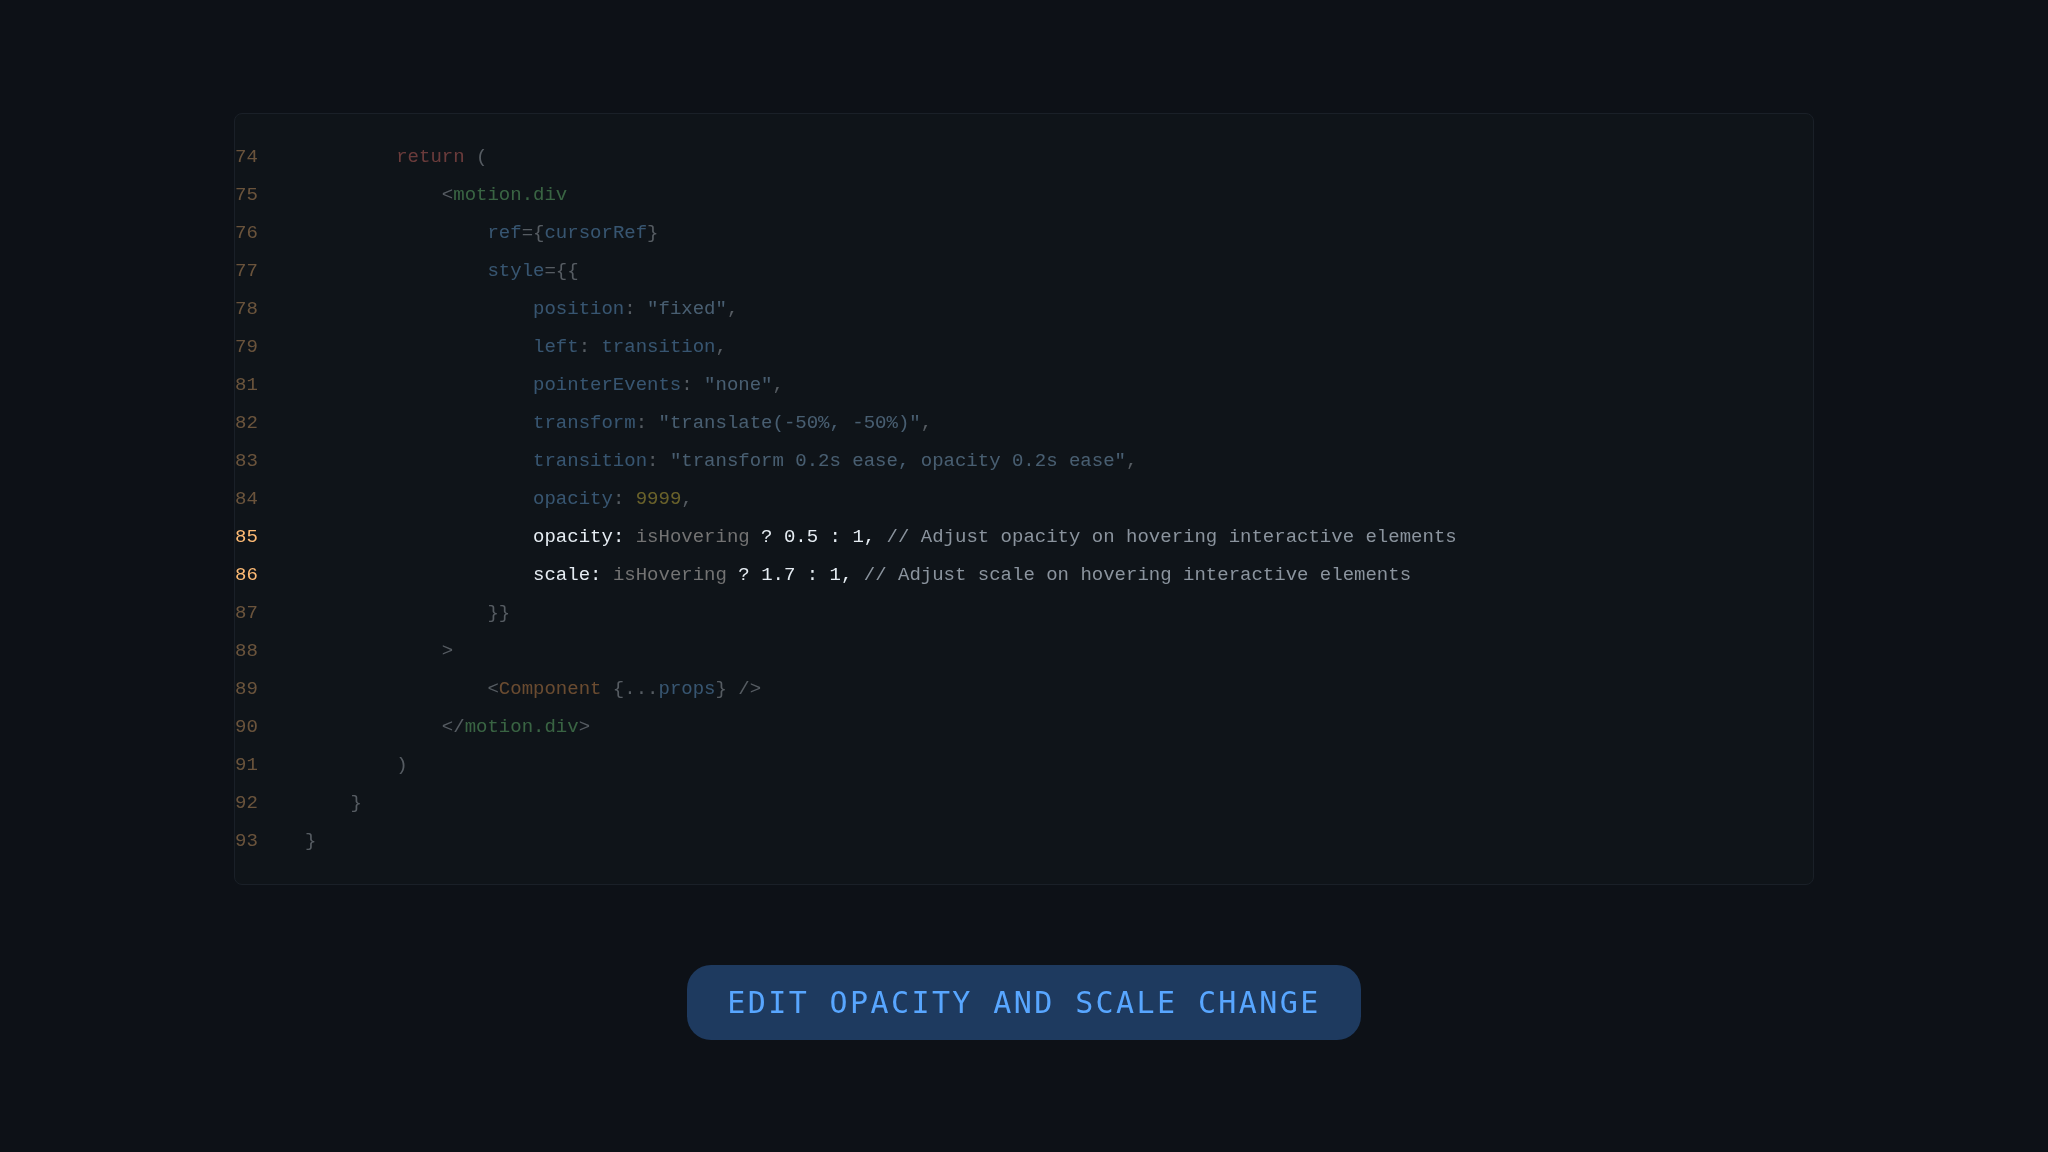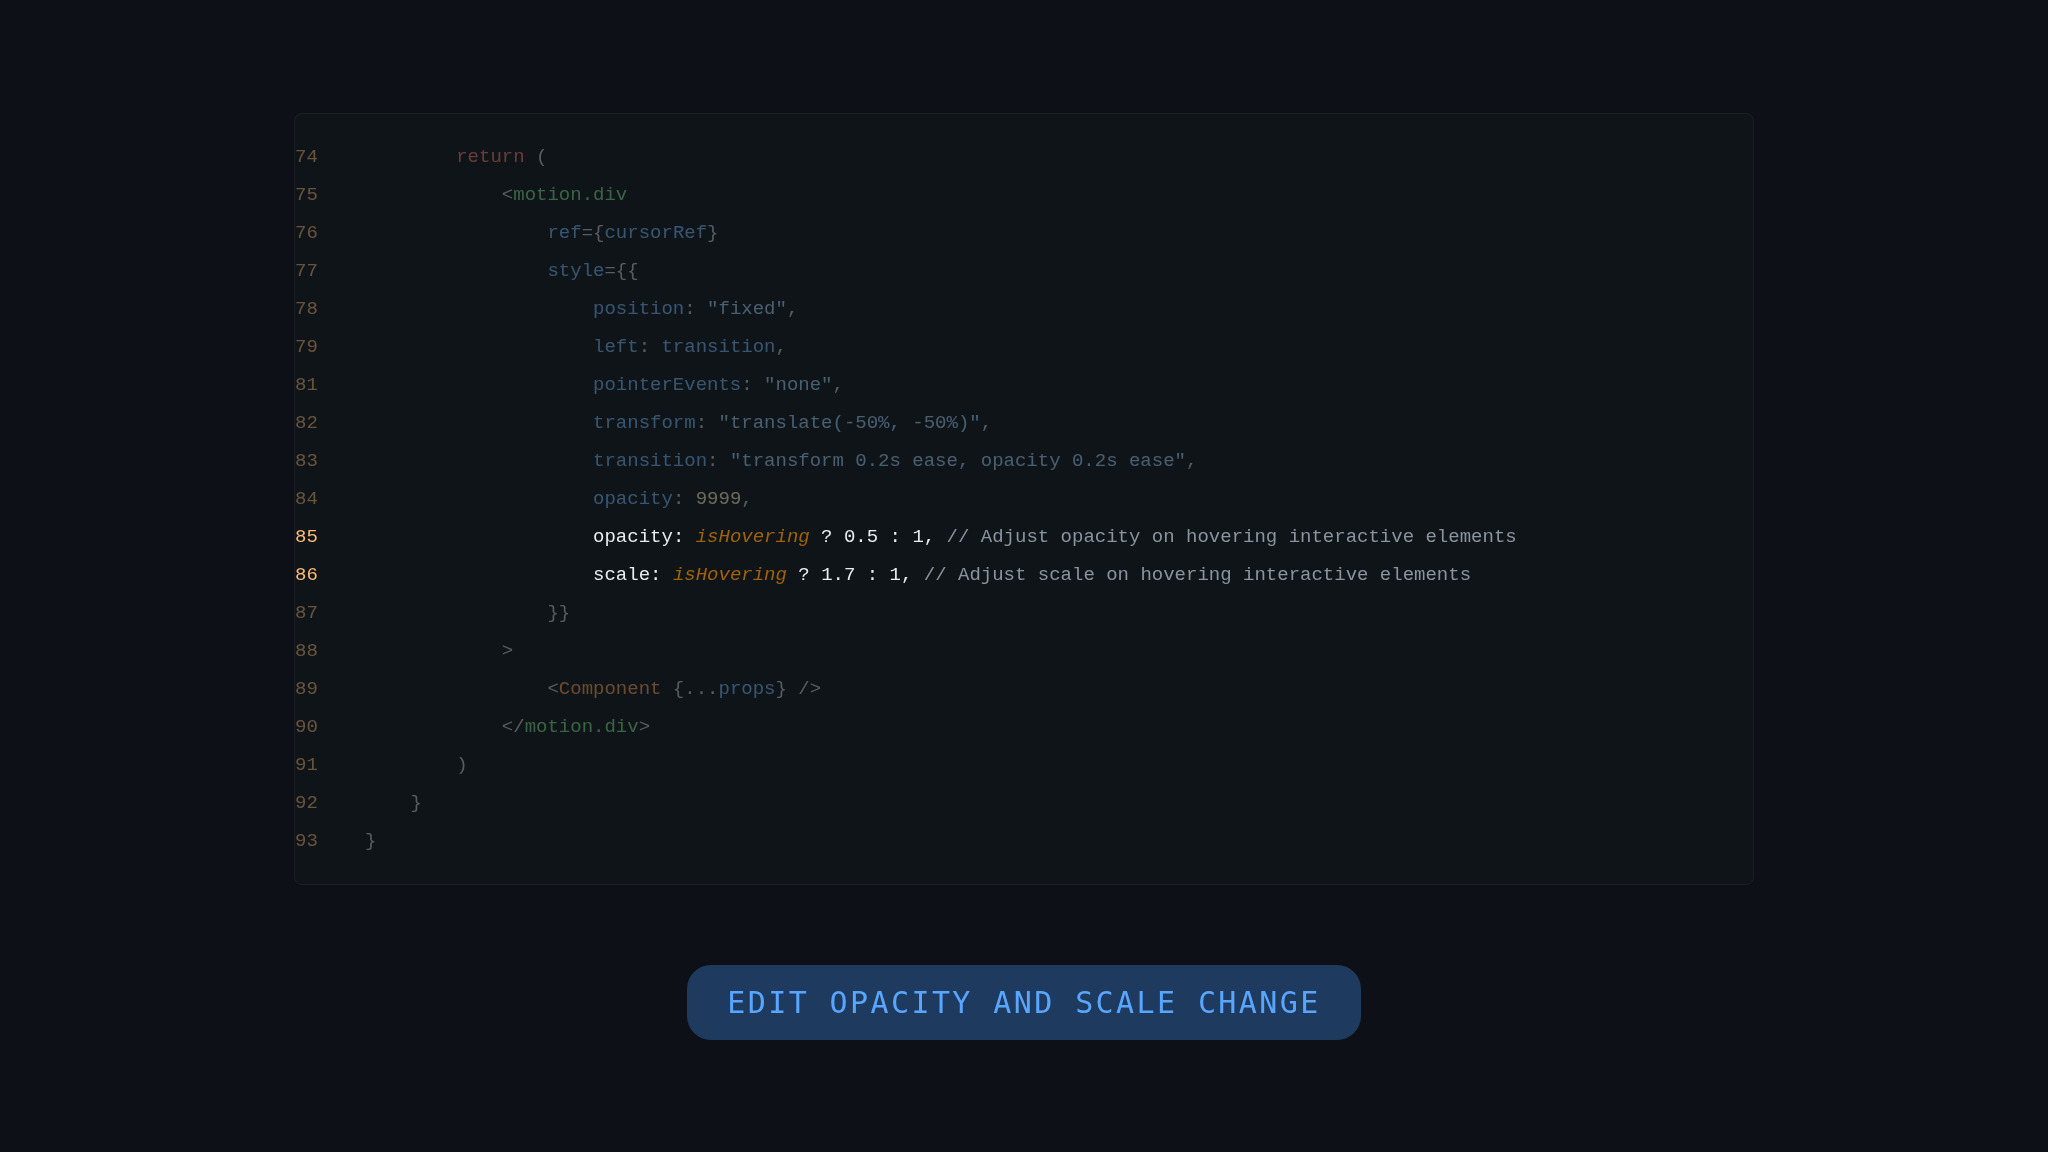--- a/index.html
+++ b/index.html
@@ -16,21 +16,21 @@
       flex-direction: column;
       align-items: center;
       justify-content: center;
       gap: 80px;
     }
     .code-container {
       background: #0f1419;
       border: 1px solid #1a2028;
       border-radius: 8px;
       padding: 24px 32px 24px 0;
-      width: 1460px;
+      width: 1580px;
     }
     .code-line {
       display: flex;
       align-items: baseline;
       line-height: 2.0;
       font-size: 19px;
     }
     .line-number {
       color: #fdba74;
       width: 70px;
@@ -46,26 +46,26 @@
     .dimmed {
       opacity: 0.38;
     }
     .highlighted .code-content {
       color: #c9d1d9;
     }
     .keyword { color: #ff7b72; }
     .variable { color: #79c0ff; }
     .property { color: #79c0ff; text-align: right; }
     .string { color: #a5d6ff; }
-    .number { color: #fef9c3; }
+    .number { color: #fde047; }
     .punct { color: #c9d1d9; }
     .tag { color: #7ee787; }
     .component { color: #ffa657; }
     .prop-highlight { color: #e6edf3; font-weight: 500; }
-    .var-highlight { color: #a16207; font-weight: 500; font-style: italic; }
+    .var-highlight { color: #737373; font-weight: 500; }
     .num-highlight { color: #e6edf3; font-weight: 500; }
     .comment-highlight { color: #8b949e; }
     .caption-banner {
       background: #1e3a5f;
       color: #58a6ff;
       padding: 20px 40px;
       font-size: 30px;
       font-weight: 500;
       letter-spacing: 0.08em;
       font-family: 'SF Mono', 'Monaco', 'Consolas', monospace;

